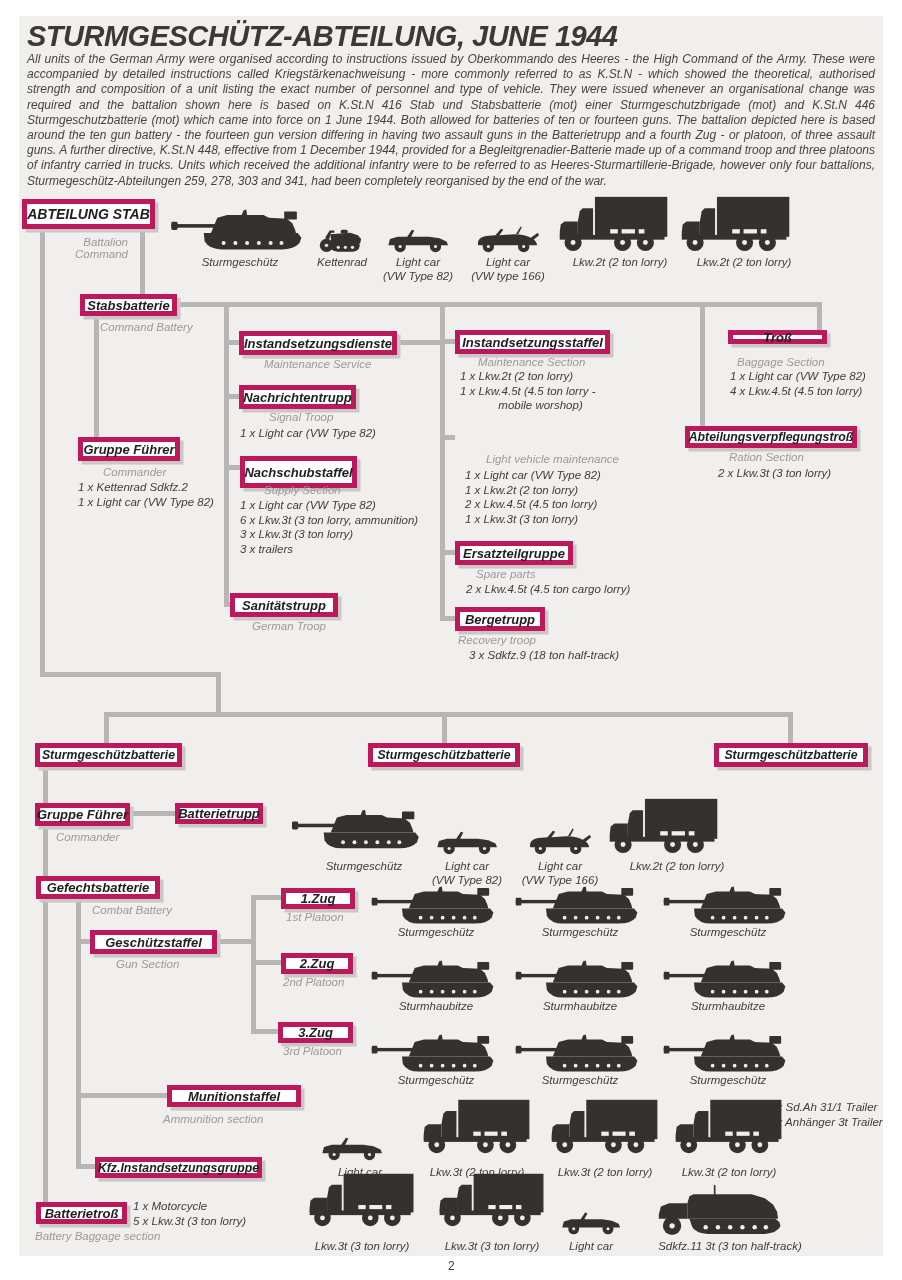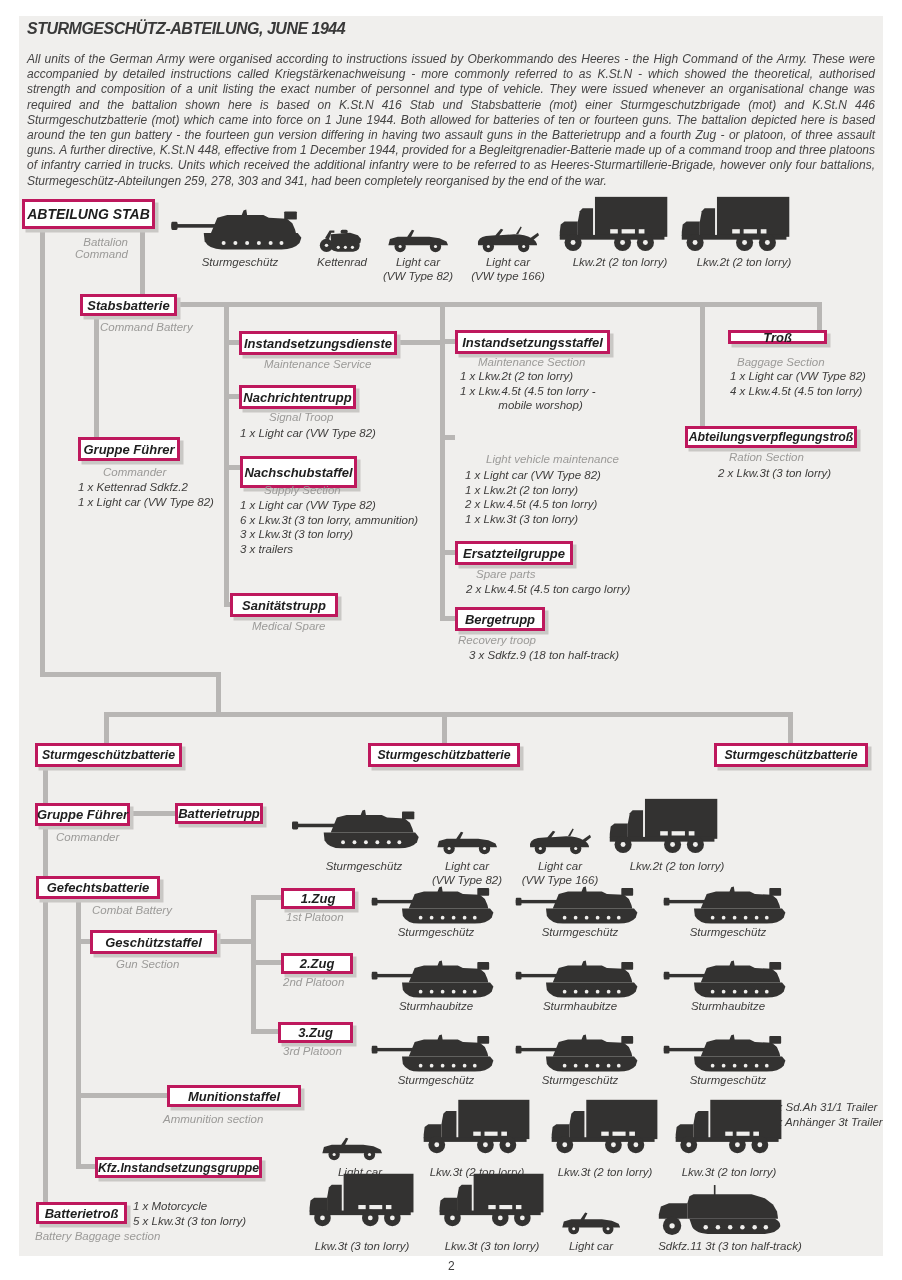--- a/index.html
+++ b/index.html
@@ -1,23 +1,23 @@
 <!DOCTYPE html>
 <html><head>
 <meta charset="utf-8">
 <style>
   html,body{margin:0;padding:0;background:#ffffff;}
   .canvas{position:relative;width:902px;height:1280px;background:#ffffff;overflow:hidden;
           font-family:"Liberation Sans",sans-serif;}
   .panel{position:absolute;left:19px;top:16px;width:864px;height:1240px;background:#f0efed;}
-  .title{position:absolute;left:27px;top:20px;font-size:16px;font-weight:bold;font-style:italic;
+  .title{position:absolute;left:27px;top:20px;font-size:29px;font-weight:bold;font-style:italic;
          color:#393939;letter-spacing:-0.5px;white-space:pre;}
   .intro{position:absolute;left:27px;top:52px;width:848px;font-size:12px;line-height:15.2px;
          font-style:italic;color:#454444;text-align:justify;}
-  .box{position:absolute;background:#ffffff;border:3px solid #be185d;box-shadow:3.5px 3.5px 0 #c9c8c5;
+  .box{position:absolute;background:#ffffff;border:5px solid #be185d;box-shadow:3.5px 3.5px 0 #c9c8c5;
        display:flex;align-items:center;justify-content:center;font-weight:bold;font-style:italic;
        color:#1e1e1e;font-size:13px;white-space:nowrap;box-sizing:border-box;}
   .box-sm{font-size:12.3px;}
   .box-xl{font-size:14px;}
   .sub{position:absolute;font-style:italic;color:#9b9a98;font-size:11.5px;white-space:pre;}
   .sub-c{text-align:right;white-space:pre-line;}
   .det{position:absolute;font-style:italic;color:#3e3d3c;font-size:11.5px;line-height:14.5px;white-space:pre;}
   .ln{position:absolute;background:#b8b6b4;}
   .veh{position:absolute;}
   .veh svg{width:100%;height:100%;display:block;fill:#333231;}
@@ -220,21 +220,21 @@
       <span>Batterietroß</span>
     </div>
 
   <div class="sub sub-c" style="left:58px;top:236px;width:70px">Battalion
 Command</div>
   <div class="sub" style="left:100px;top:321px">Command Battery</div>
   <div class="sub" style="left:103px;top:466px">Commander</div>
   <div class="sub" style="left:264px;top:358px">Maintenance Service</div>
   <div class="sub" style="left:269px;top:411px">Signal Troop</div>
   <div class="sub" style="left:264px;top:484px">Supply Section</div>
-  <div class="sub" style="left:252px;top:620px">Medical Spare</div>
+  <div class="sub" style="left:252px;top:620px">German Troop</div>
   <div class="sub" style="left:478px;top:356px">Maintenance Section</div>
   <div class="sub" style="left:486px;top:453px">Light vehicle maintenance</div>
   <div class="sub" style="left:476px;top:568px">Spare parts</div>
   <div class="sub" style="left:458px;top:634px">Recovery troop</div>
   <div class="sub" style="left:737px;top:356px">Baggage Section</div>
   <div class="sub" style="left:729px;top:451px">Ration Section</div>
   <div class="sub" style="left:56px;top:831px">Commander</div>
   <div class="sub" style="left:92px;top:904px">Combat Battery</div>
   <div class="sub" style="left:116px;top:958px">Gun Section</div>
   <div class="sub" style="left:286px;top:911px">1st Platoon</div>

